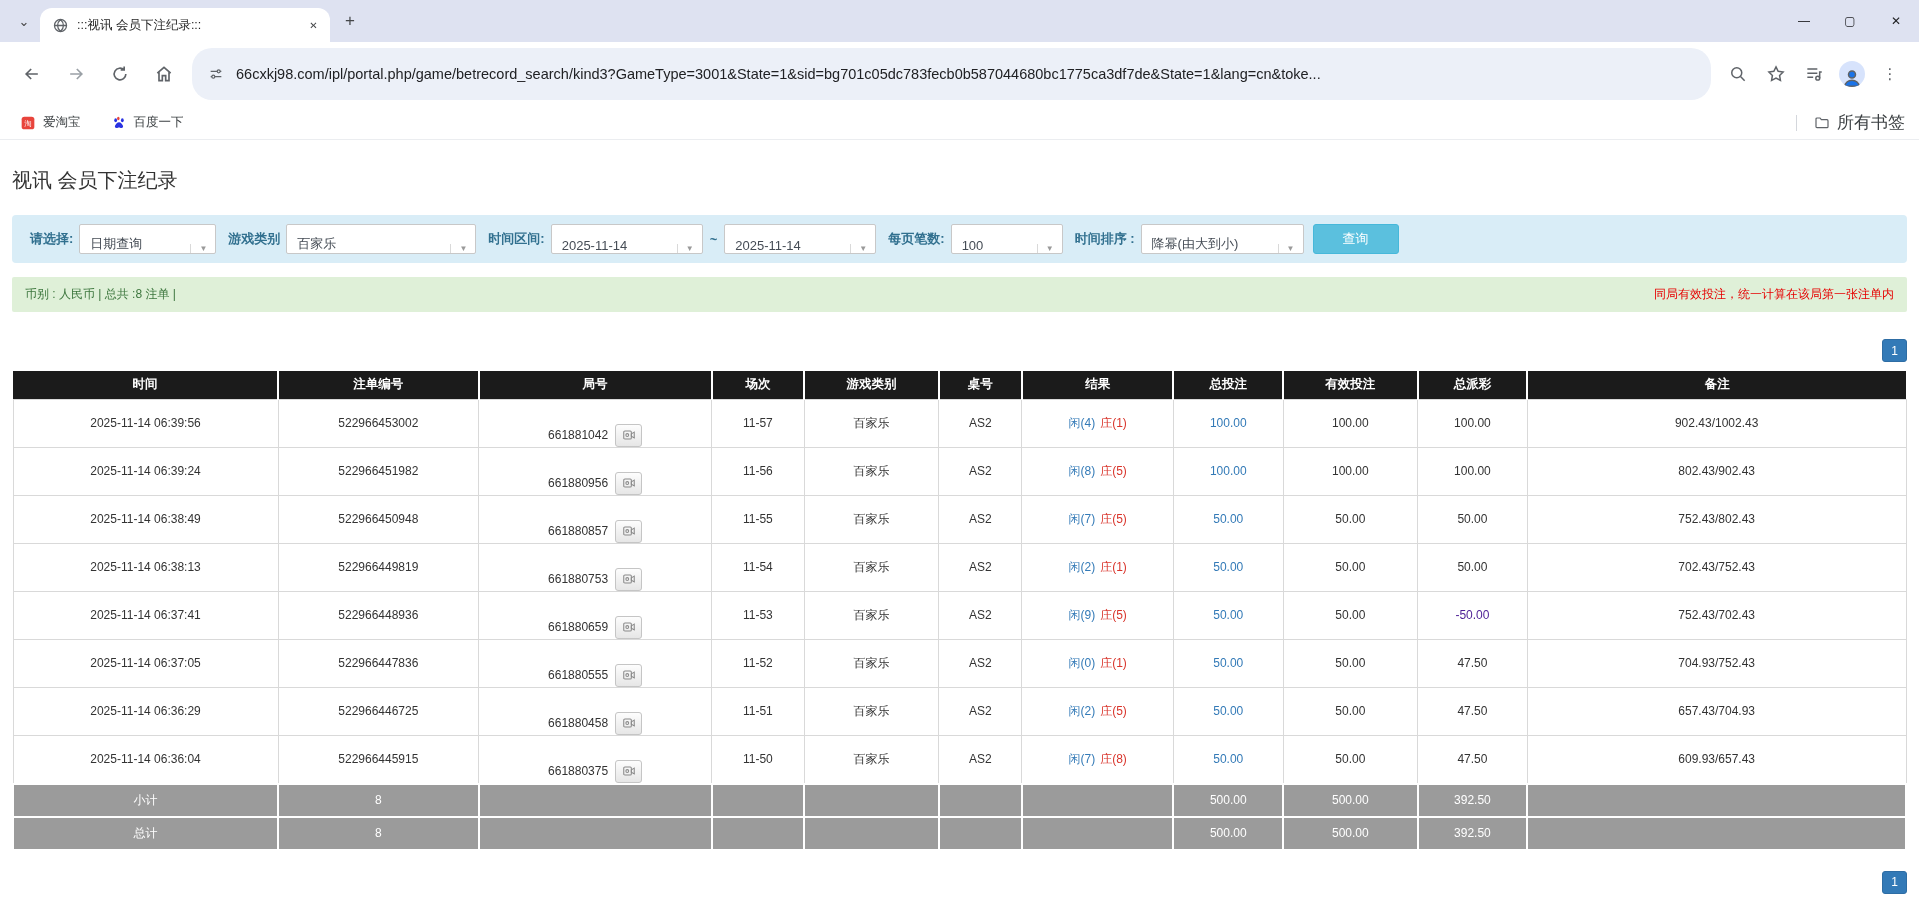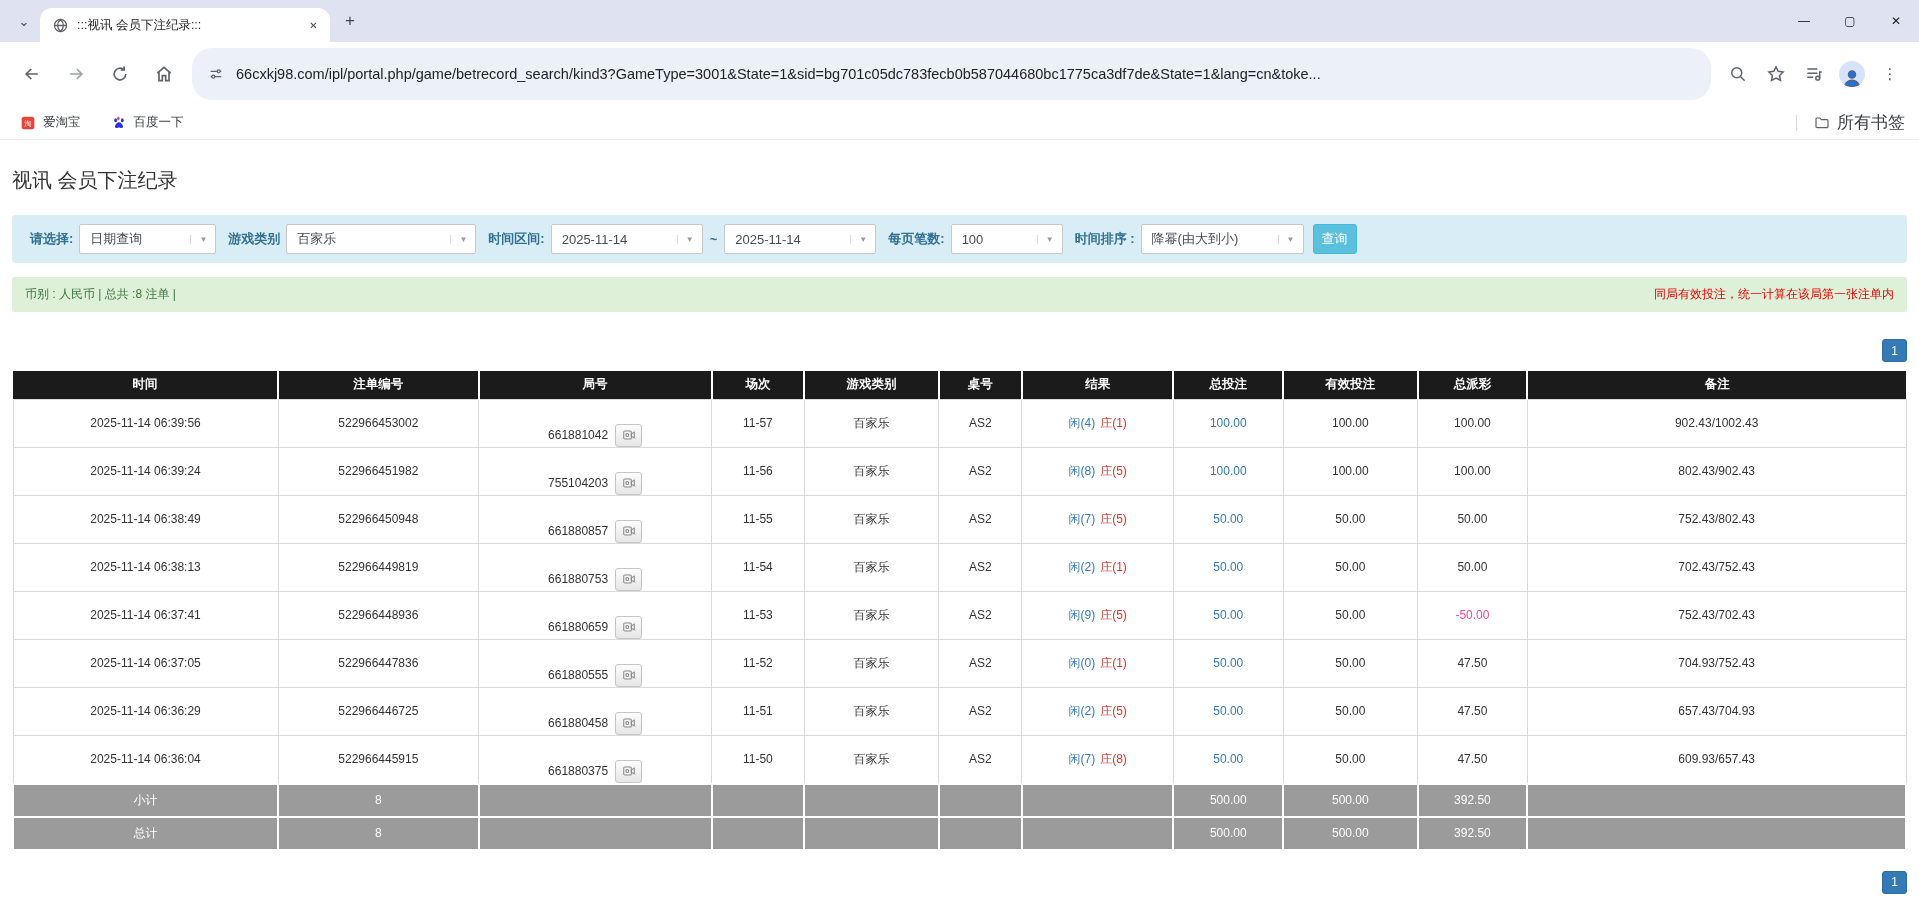--- a/index.html
+++ b/index.html
@@ -51,29 +51,29 @@
   .bm-div { width:1px; height:16px; background:#d4d7dc; margin-right:10px; }
 
   
   .page { padding:0 12px; }
   .page-title { font-size:20px; font-weight:400; color:#333; margin-top:27px; }
 
   .filterbar { margin-top:21px; background:#d9edf7; border-radius:4px; padding:9px 10px;
     display:flex; align-items:center; font-size:13px; }
   .flabel { color:#31708f; font-weight:bold; margin:0 6px 0 12px; white-space:nowrap; }
   .flabel.first { margin-left:8px; }
-  .fselect { background:#fff; border:1px solid #c8c8c8; height:30px; display:flex; align-items:center;
+  .fselect { background:#fff; border:1px solid #c8c8c8; height:30px; display:flex; align-items:flex-end;
     border-radius:2px; }
   .fselect .val { padding:0 10px; color:#454c55; display:flex; align-items:center; flex:1;
     white-space:nowrap; overflow:hidden; }
   .fselect .arrow { width:25px; border-left:1px solid #d9d9d9; display:flex; align-items:center;
     justify-content:center; color:#9a9a9a; font-size:8px; }
   .fs1{width:137px}.fs2{width:190px}.fs3{width:152px}.fs4{width:152px}.fs5{width:112px}.fs6{width:163px}
   .tilde { color:#31708f; margin:0 7px; font-weight:bold; }
-  .search-btn { margin-left:9px; height:30px; padding:0 8px; background:#5bc0de; color:#fff;
+  .search-btn { margin-left:9px; height:30px; padding:0 29px; background:#5bc0de; color:#fff;
     border:1px solid #46b8da; border-radius:3px; font-size:13px; cursor:pointer; }
 
   .infobar { margin-top:14px; background:#dff0d8; border-radius:2px; height:35px; padding:0 13px;
     display:flex; align-items:center; justify-content:space-between; font-size:12px; }
   .info-left { color:#3c763d; }
   .info-right { color:#e60000; }
 
   .pag-row { display:flex; justify-content:flex-end; margin-top:27px; }
   .pag-row.bottom { margin-top:20px; }
   .page-btn { min-width:25px; height:23px; background:#337ab7; border:1px solid #2e6da4; color:#fff;
@@ -89,21 +89,21 @@
   table.bets tr.summary td { background:#9b9b9b; color:#fff; height:33px; border:2px solid #fff;
     font-size:12px; }
   .round-cell { display:flex; align-items:center; justify-content:center; gap:7px;margin-top:24px; }
   .video-btn { width:27px; height:23px; border:1px solid #c5c5c5; border-radius:3px;
     background:linear-gradient(#fdfdfd,#e6e6e6); display:inline-flex; align-items:center;
     justify-content:center; cursor:pointer; }
   .video-btn svg { width:14px; height:14px; }
   .result-xian { color:#337ab7; }
   .result-zhuang { color:#d9342b; margin-left:5px; }
   .totalbet { color:#337ab7; cursor:pointer; }
-  .payout-neg { color:#ec4899; }
+  .payout-neg { color:#4c1d95; }
 </style>
 </head>
 <body>
 
 <div>
   <div class="tabbar">
     <div class="tab-search">⌄</div>
     <div class="tabs">
         <div class="tab sep">
           <span class="tab-fav">
@@ -335,21 +335,21 @@
           <td class="totalbet">100.00</td>
           <td>100.00</td>
           <td>100.00</td>
           <td>902.43/1002.43</td>
         </tr>
         <tr>
           <td>2025-11-14 06:39:24</td>
           <td>522966451982</td>
           <td>
             <div class="round-cell">
-              <span>755104203</span>
+              <span>661880956</span>
               <span class="video-btn">
                 <svg viewBox="0 0 24 24" fill="none" stroke="#8a8a8a" stroke-width="1.8">
                   <rect x="3" y="5" width="13" height="14" rx="2"></rect>
                   <path d="M16 10l5-3v10l-5-3z"></path>
                   <circle cx="9" cy="12" r="2.4"></circle>
                 </svg>
               </span>
             </div>
           </td>
           <td>11-56</td>

